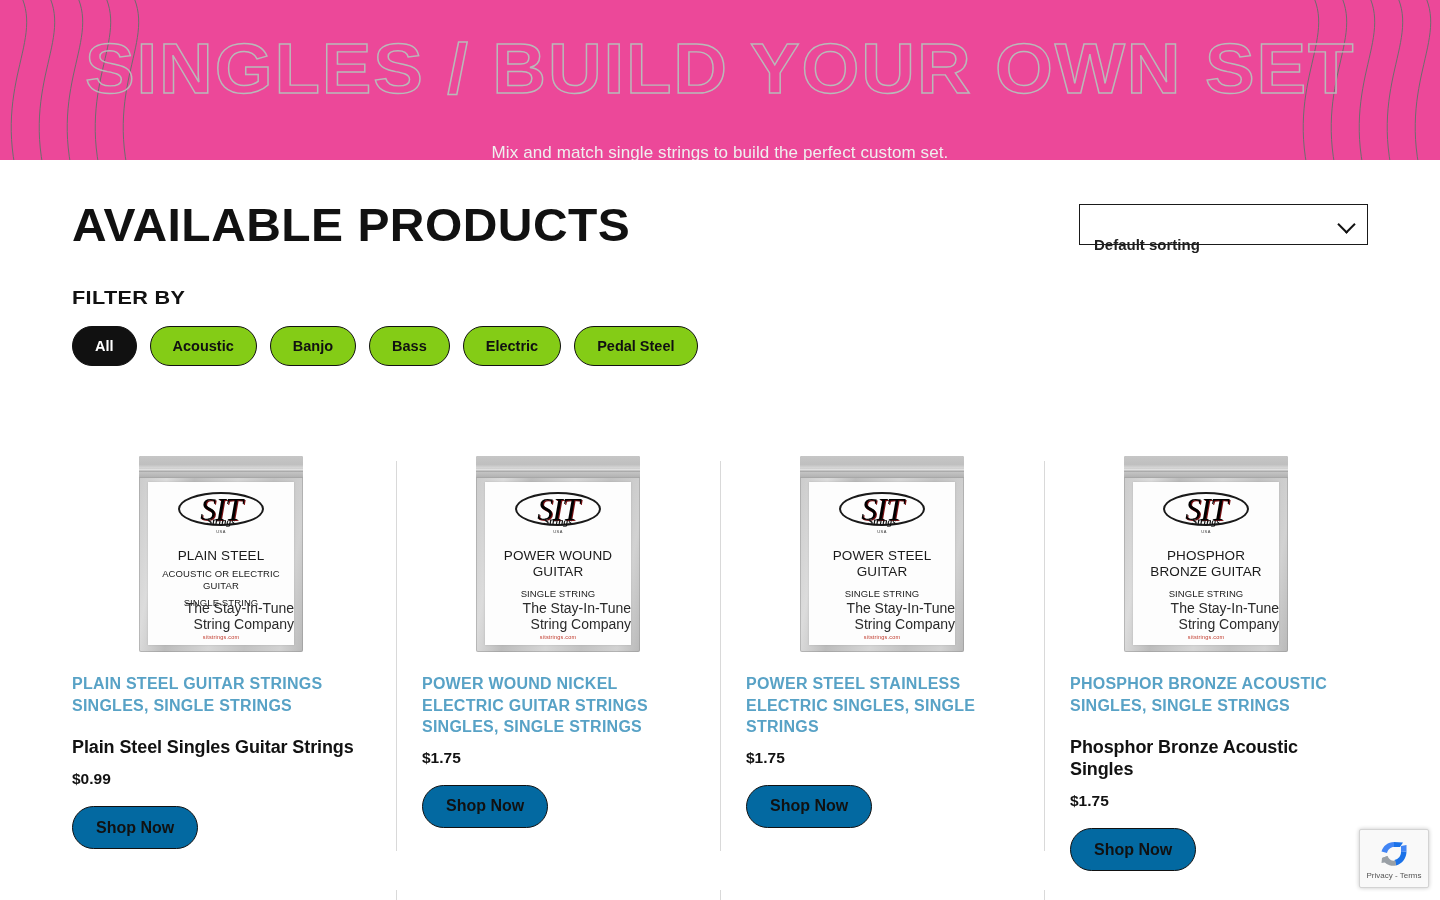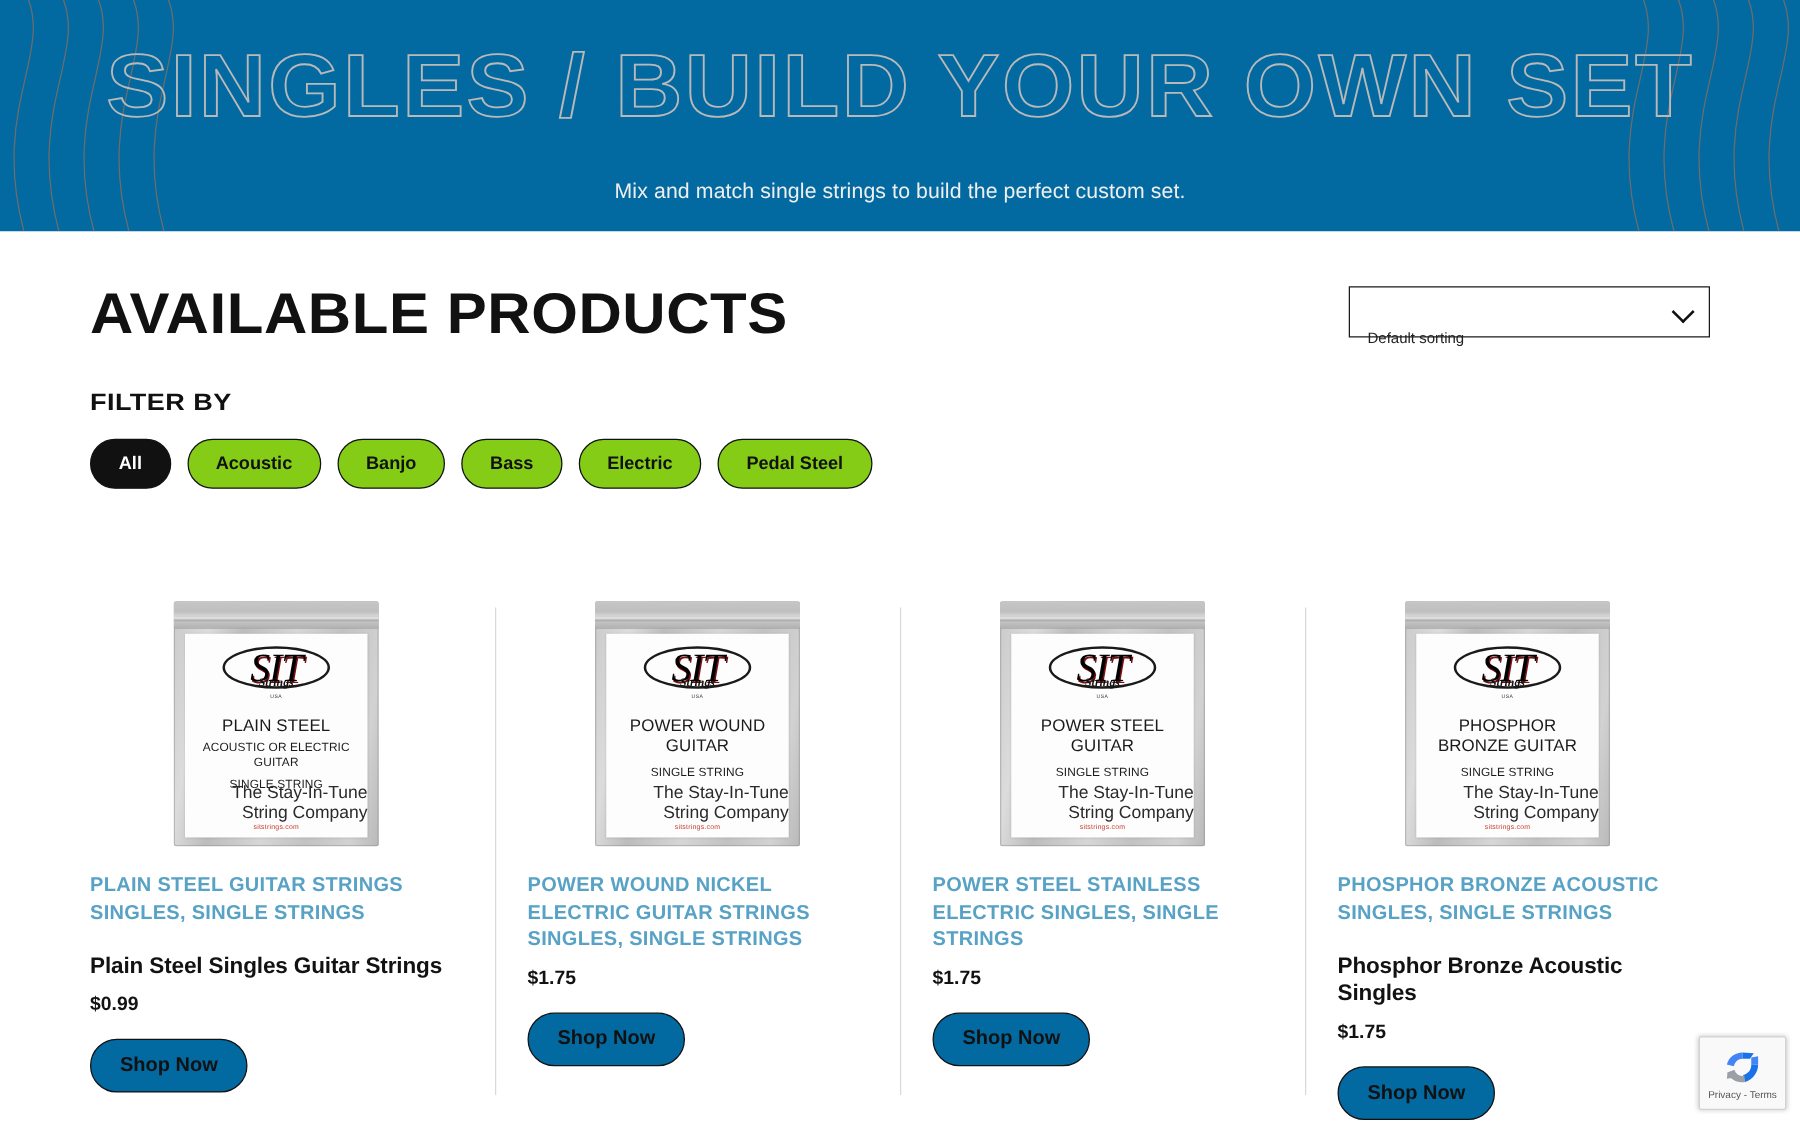--- a/index.html
+++ b/index.html
@@ -9,22 +9,22 @@
     overflow: hidden;
     background: #ffffff;
     font-family: "Liberation Sans", sans-serif;
     -webkit-font-smoothing: antialiased;
   }
 
   
   .hero {
     position: relative;
     width: 1440px;
-    height: 185px;
-    background: #0369a1;
+    height: 160px;
+    background: #ec4899;
     overflow: hidden;
   }
   .hero-waves { position: absolute; top: 0; bottom: 0; width: 160px; }
   .hero-waves.left  { left: -20px; }
   .hero-waves.right { right: -20px; }
   .hero-inner {
     position: relative;
     z-index: 2;
     height: 100%;
     display: flex;
@@ -84,23 +84,23 @@
     height: 41px;
     border: 1px solid #1a1a1a;
     background: #ffffff;
     display: flex;
     align-items: center;
     padding: 0 14px;
     margin-top: 2px;
     cursor: pointer;
   }
   .sorting-label {
-    font-size: 12px;
+    font-size: 15px;
     color: #1f1f1f;
-    font-weight: 400;
+    font-weight: 700;
     margin-top: 40px;
   }
   .sorting .chev {
     position: absolute;
     right: 14px;
     top: 50%;
     width: 13px; height: 13px;
     margin-top: -7px;
     border-right: 2px solid #111;
     border-bottom: 2px solid #111;

